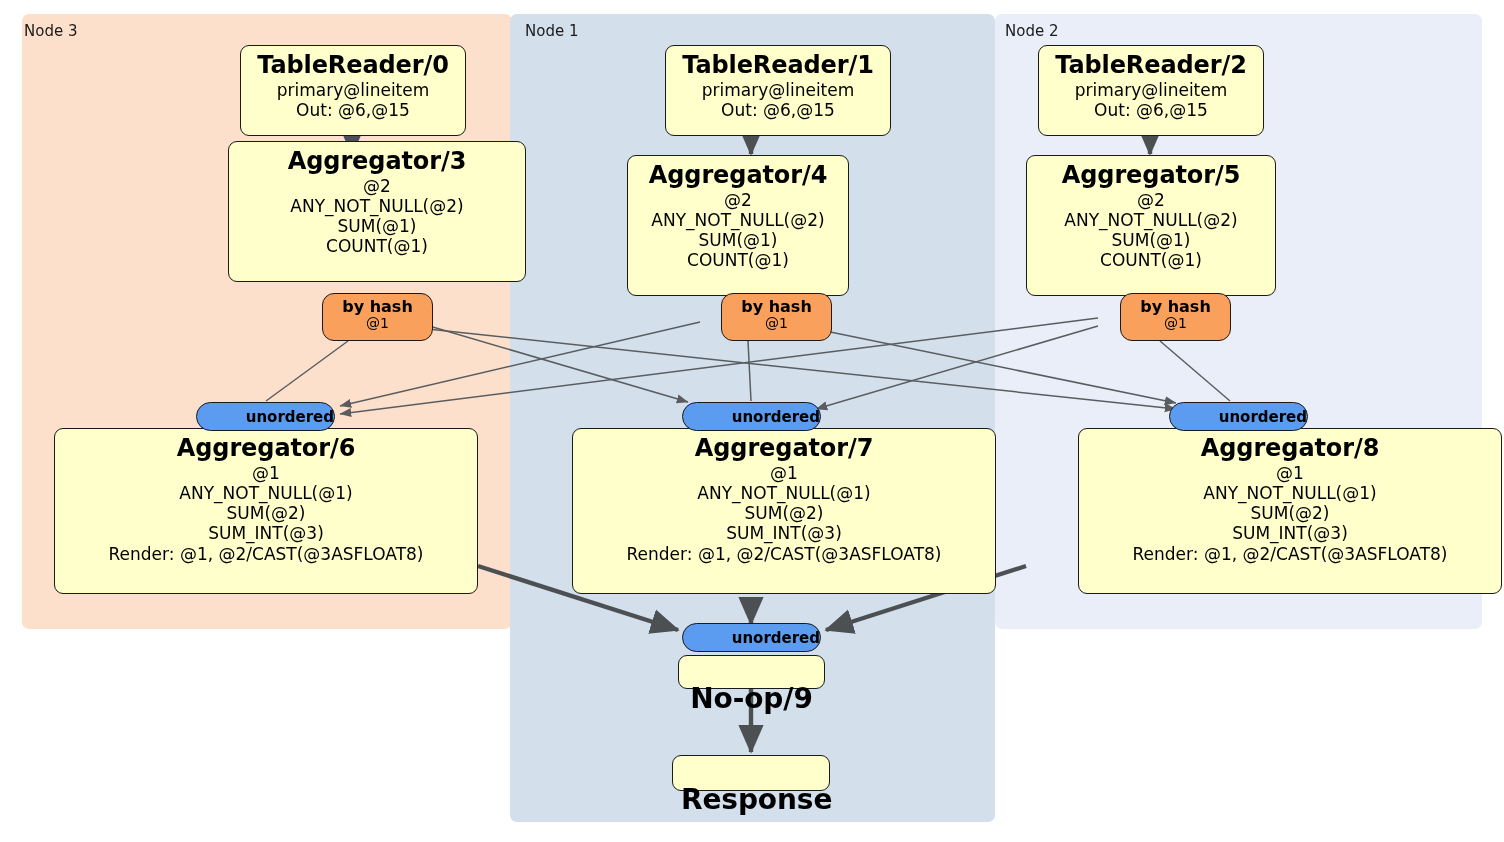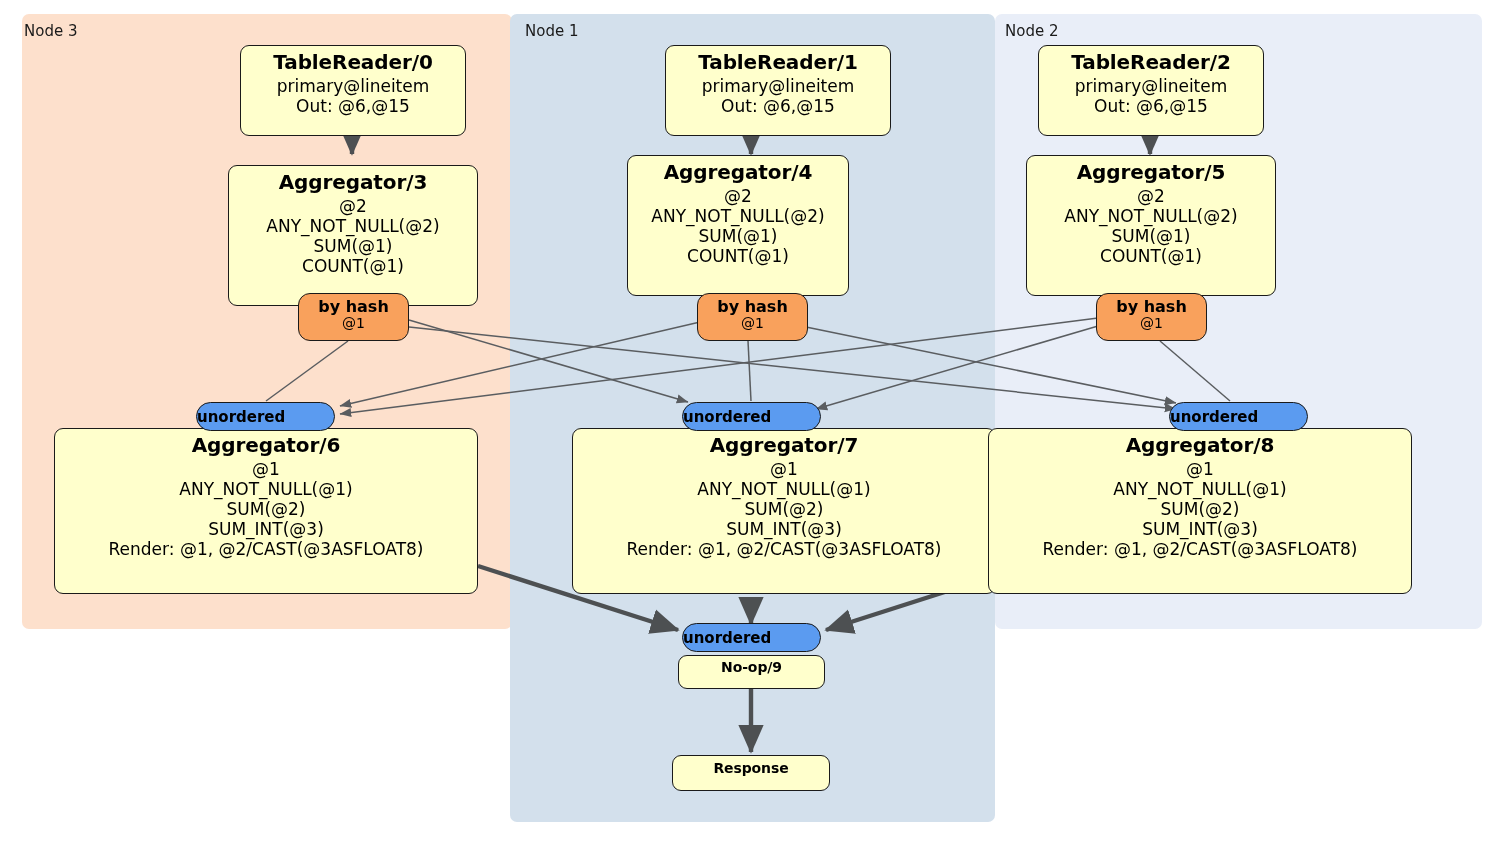--- a/index.html
+++ b/index.html
@@ -43,44 +43,45 @@
     border: 1.6px solid #1a1a1a;
     border-radius: 9px;
     box-sizing: border-box;
     text-align: center;
     padding: 5px 8px 6px 8px;
     line-height: 1.18;
     color: #000000;
   }
   .proc .ttl {
     font-weight: bold;
-    font-size: 20px;
+    font-size: 24px;
     letter-spacing: -0.1px;
     display: block;
     margin-bottom: 1px;
   }
   .proc .ln {
     font-size: 17px;
     display: block;
     white-space: nowrap;
   }
-  .proc.small .ttl { font-size: 14px; }
+  .proc.small .ttl { font-size: 28px; margin-top: 23px; }
 
   
   .router {
     position: absolute;
     background: #f9a15c;
     border: 1.6px solid #1a1a1a;
     border-radius: 12px;
     box-sizing: border-box;
     text-align: center;
     color: #000000;
     line-height: 1.12;
     padding-top: 4px;
     z-index: 6;
+    margin-left: 24px;
   }
   .router .rt {
     font-weight: bold;
     font-size: 16px;
     display: block;
   }
   .router .rs {
     font-size: 14px;
     display: block;
   }
@@ -90,21 +91,21 @@
     background: #5b9bf0;
     border: 1.6px solid #1a1a1a;
     border-radius: 16px;
     box-sizing: border-box;
     text-align: center;
     color: #000000;
     font-weight: bold;
     font-size: 15px;
     display: flex;
     align-items: center;
-    justify-content: flex-start;
+    justify-content: flex-end;
     z-index: 6;
   }
 </style>
 </head>
 <body>
 
 <div id="canvas">
 
   <div class="region" style="left:22px; top:14px; width:490px; height:615px; background:#fde0cc;"></div>
   <div class="region" style="left:510px; top:14px; width:485px; height:808px; background:#d3e0ec;"></div>
@@ -159,21 +160,21 @@
 
     <path d="M751,688 L751,752" stroke="#4d5052" stroke-width="4.4" fill="none" marker-end="url(#ahThick)"></path>
   </svg>
 
   <div class="proc" style="left:240px; top:45px; width:226px; height:91px;">
     <span class="ttl">TableReader/0</span>
     <span class="ln">primary@lineitem</span>
     <span class="ln">Out: @6,@15</span>
   </div>
 
-  <div class="proc" style="left:228px; top:165px; width:250px; height:141px;">
+  <div class="proc" style="left:228px; top:141px; width:298px; height:141px;">
     <span class="ttl">Aggregator/3</span>
     <span class="ln">@2</span>
     <span class="ln">ANY_NOT_NULL(@2)</span>
     <span class="ln">SUM(@1)</span>
     <span class="ln">COUNT(@1)</span>
   </div>
 
   <div class="router" style="left:298px; top:293px; width:111px; height:48px;">
     <span class="rt">by hash</span>
     <span class="rs">@1</span>
@@ -252,21 +253,21 @@
 
   <div class="router" style="left:1096px; top:293px; width:111px; height:48px;">
     <span class="rt">by hash</span>
     <span class="rs">@1</span>
   </div>
 
   <div class="sync" style="left:1169px; top:402px; width:139px; height:29px;">
     <span>unordered</span>
   </div>
 
-  <div class="proc" style="left:988px; top:428px; width:424px; height:166px;">
+  <div class="proc" style="left:1078px; top:428px; width:424px; height:166px;">
     <span class="ttl">Aggregator/8</span>
     <span class="ln">@1</span>
     <span class="ln">ANY_NOT_NULL(@1)</span>
     <span class="ln">SUM(@2)</span>
     <span class="ln">SUM_INT(@3)</span>
     <span class="ln">Render: @1, @2/CAST(@3ASFLOAT8)</span>
   </div>
 
 </div>
 

